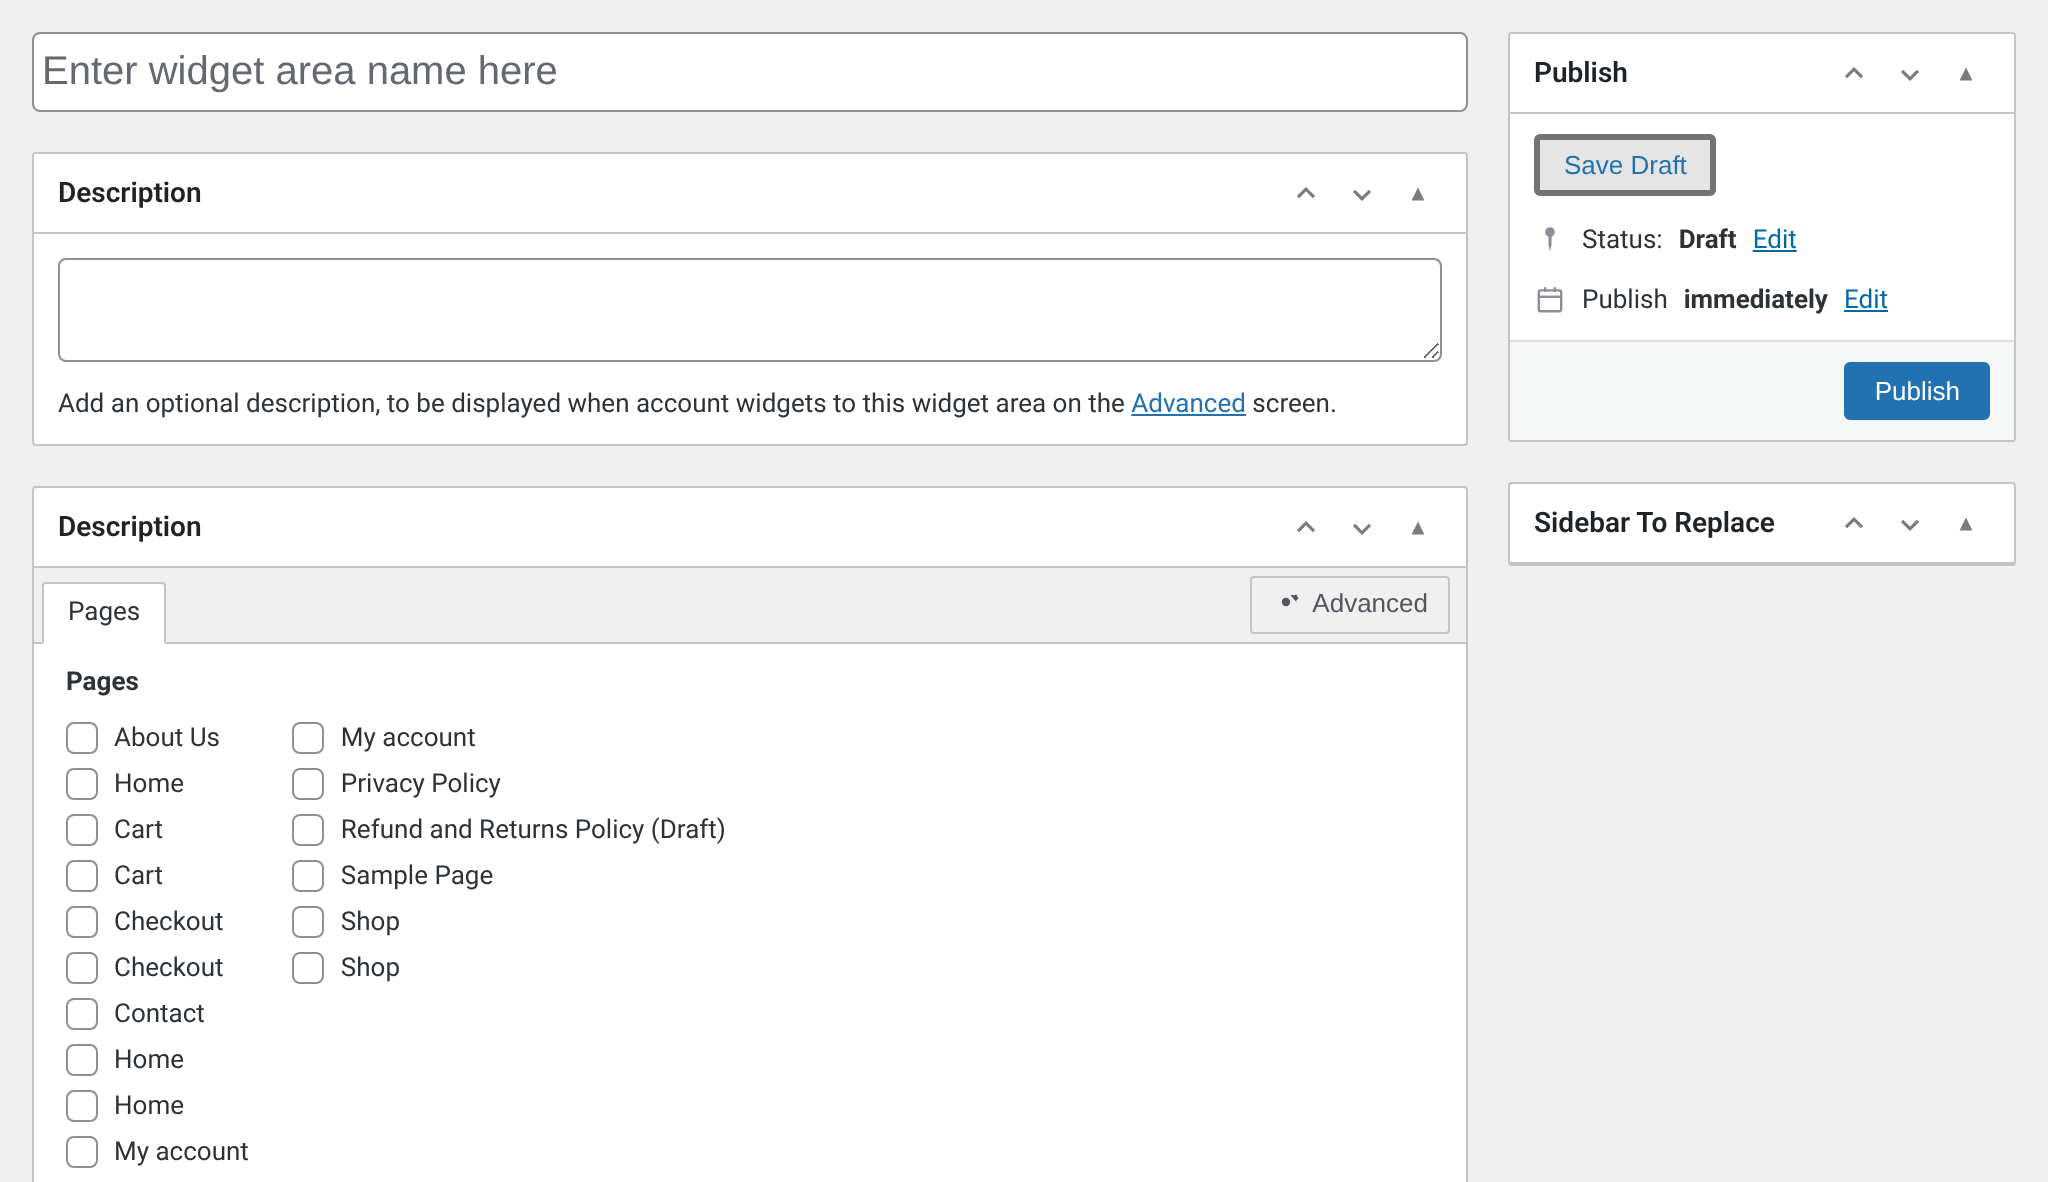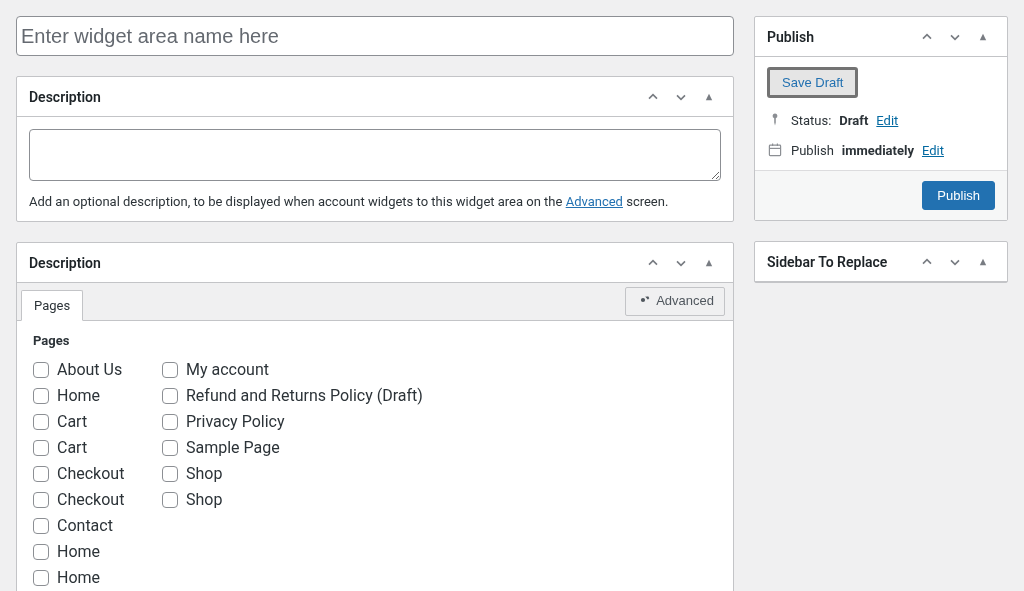--- a/index.html
+++ b/index.html
@@ -126,21 +126,21 @@
   font-weight: 700;
   font-size: 13px;
   margin-bottom: 12px;
 }
 .pages-cols { display: flex; gap: 22px; }
 .pages-col { display: flex; flex-direction: column; gap: 7px; }
 .check-row {
   display: flex;
   align-items: center;
   gap: 8px;
-  font-size: 16px;
+  font-size: 13px;
   color: #2c3338;
 }
 .check {
   width: 16px;
   height: 16px;
   border: 1px solid #8c8f94;
   border-radius: 4px;
   background: #fff;
   cursor: pointer;
   flex-shrink: 0;
@@ -316,25 +316,25 @@
                 <span>My account</span>
               </label>
             </div>
           <div class="pages-col" id="pages-col2">
               <label class="check-row">
                 <span class="check"></span>
                 <span>My account</span>
               </label>
               <label class="check-row">
                 <span class="check"></span>
+                <span>Privacy Policy</span>
+              </label>
+              <label class="check-row">
+                <span class="check"></span>
                 <span>Refund and Returns Policy (Draft)</span>
-              </label>
-              <label class="check-row">
-                <span class="check"></span>
-                <span>Privacy Policy</span>
               </label>
               <label class="check-row">
                 <span class="check"></span>
                 <span>Sample Page</span>
               </label>
               <label class="check-row">
                 <span class="check"></span>
                 <span>Shop</span>
               </label>
               <label class="check-row">

